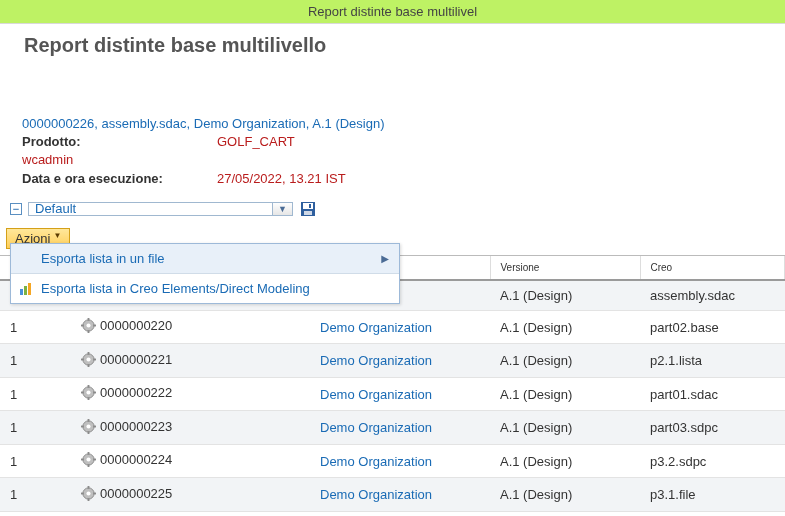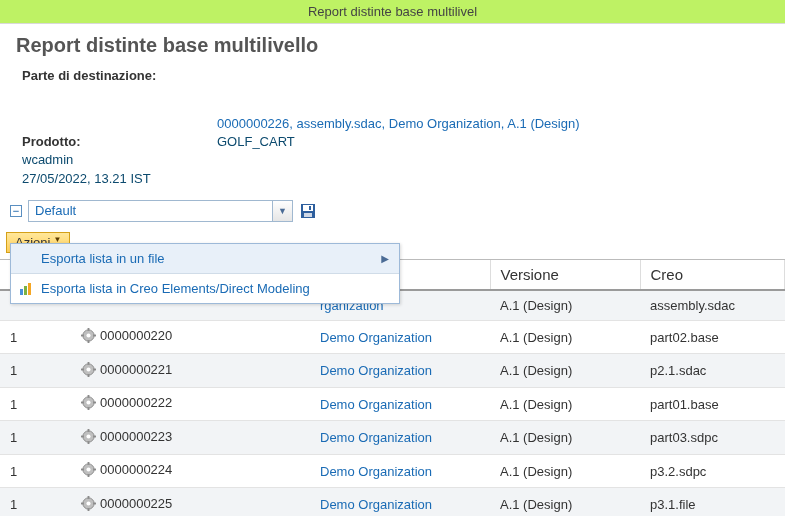--- a/index.html
+++ b/index.html
@@ -18,29 +18,29 @@
     border-bottom: 1px solid #d9d9d9;
     padding: 4px 0;
     text-align: center;
     color: #444;
     font-size: 13px;
   }
   .page-heading {
     font-size: 20px;
     font-weight: bold;
     color: #555;
-    padding: 10px 10px 8px 16px;
+    padding: 10px 10px 8px 24px;
   }
   .meta {
     padding: 2px 10px 8px 22px;
     line-height: 1.4;
   }
   .meta-row { display: flex; }
   .meta-label { font-weight: bold; width: 195px; color: #333; }
-  .meta-value { color: #0c4a6e; }
+  .meta-value { color: #b91c1c; }
   .meta-link { color: #1a6bb5; margin-top: 48px; }
   .filter-props { color: #1a6bb5; font-weight: bold; cursor: pointer; }
   .view-row {
     display: flex;
     align-items: center;
     padding: 4px 10px 6px 10px;
     gap: 6px;
   }
   .collapse-icon {
     width: 12px; height: 12px;
@@ -48,21 +48,21 @@
     color: #5a8fc1;
     font-size: 11px;
     line-height: 10px;
     text-align: center;
     font-weight: bold;
     background: #fff;
   }
   .view-combo {
     display: flex; align-items: center;
     border: 1px solid #a0b8d0;
-    height: 22px;
+    height: 14px;
     width: 265px;
     background: #fff;
   }
   .view-combo-input {
     border: none; outline: none;
     padding: 0 6px; flex: 1;
     font-size: 13px;
     color: #1a6bb5;
     background: transparent;
   }
@@ -94,21 +94,21 @@
   .table-wrap { margin-top: 6px; border-top: 1px solid #bbb; }
   table { border-collapse: collapse; width: 100%; }
   thead th {
     text-align: left;
     font-weight: normal;
     color: #333;
     background: #fff;
     padding: 6px 10px;
     border-bottom: 2px solid #9a9a9a;
     border-right: 1px solid #ddd;
-    font-size: 15px;
+    font-size: 10px;
   }
   tbody td {
     padding: 7px 10px;
     border-bottom: 1px solid #e3e3e3;
     font-size: 13px;
     color: #333;
     vertical-align: middle;
     height: 28px;
   }
   tbody tr.alt { background: #f2f4f6; }
@@ -153,31 +153,31 @@
 
 
 <div class="titlebar">
   <span>Report distinte base multilivel</span>
 </div>
 
 <div class="page-heading">Report distinte base multilivello</div>
 
 <div class="meta">
   <div class="meta-row">
-    <span class="meta-label">Parte di destinazione:</span>
     <span class="meta-link">0000000226, assembly.sdac, Demo Organization, A.1 (Design)</span>
   </div>
   <div class="meta-row">
     <span class="meta-label">Prodotto:</span>
     <span class="meta-value">GOLF_CART</span>
   </div>
   <div class="meta-row">
     <span class="meta-value">wcadmin</span>
   </div>
   <div class="meta-row">
+    <span class="meta-label">Data e ora esecuzione:</span>
     <span class="meta-value">27/05/2022, 13.21 IST</span>
   </div>
 </div>
 
 <div class="view-row">
   <div class="collapse-icon">−</div>
   <div class="view-combo">
     <input class="view-combo-input" value="Default" style="">
     <div class="view-combo-btn">▼</div>
   </div>
@@ -242,39 +242,39 @@
                   <g fill="#8a8a8a">
                     <rect x="7" y="0" width="2" height="3"></rect>
                     <rect x="7" y="13" width="2" height="3"></rect>
                     <rect x="0" y="7" width="3" height="2"></rect>
                     <rect x="13" y="7" width="3" height="2"></rect>
                   </g>
                 </svg>
               </span>0000000221</span></td>
           <td><span class="org-link">Demo Organization</span></td>
           <td>A.1 (Design)</td>
-          <td>p2.1.sdac</td>
+          <td>p2.1.lista</td>
         </tr>
         <tr>
           <td>1</td>
           <td><span class="num-cell"><span class="gear-icon">
                 <svg viewBox="0 0 16 16">
                   <circle cx="8" cy="8" r="6" fill="#bfbfbf" stroke="#8a8a8a"></circle>
                   <circle cx="8" cy="8" r="2.2" fill="#fff"></circle>
                   <g fill="#8a8a8a">
                     <rect x="7" y="0" width="2" height="3"></rect>
                     <rect x="7" y="13" width="2" height="3"></rect>
                     <rect x="0" y="7" width="3" height="2"></rect>
                     <rect x="13" y="7" width="3" height="2"></rect>
                   </g>
                 </svg>
               </span>0000000222</span></td>
           <td><span class="org-link">Demo Organization</span></td>
           <td>A.1 (Design)</td>
-          <td>part01.base</td>
+          <td>part01.sdac</td>
         </tr>
         <tr class="alt">
           <td>1</td>
           <td><span class="num-cell"><span class="gear-icon">
                 <svg viewBox="0 0 16 16">
                   <circle cx="8" cy="8" r="6" fill="#bfbfbf" stroke="#8a8a8a"></circle>
                   <circle cx="8" cy="8" r="2.2" fill="#fff"></circle>
                   <g fill="#8a8a8a">
                     <rect x="7" y="0" width="2" height="3"></rect>
                     <rect x="7" y="13" width="2" height="3"></rect>

